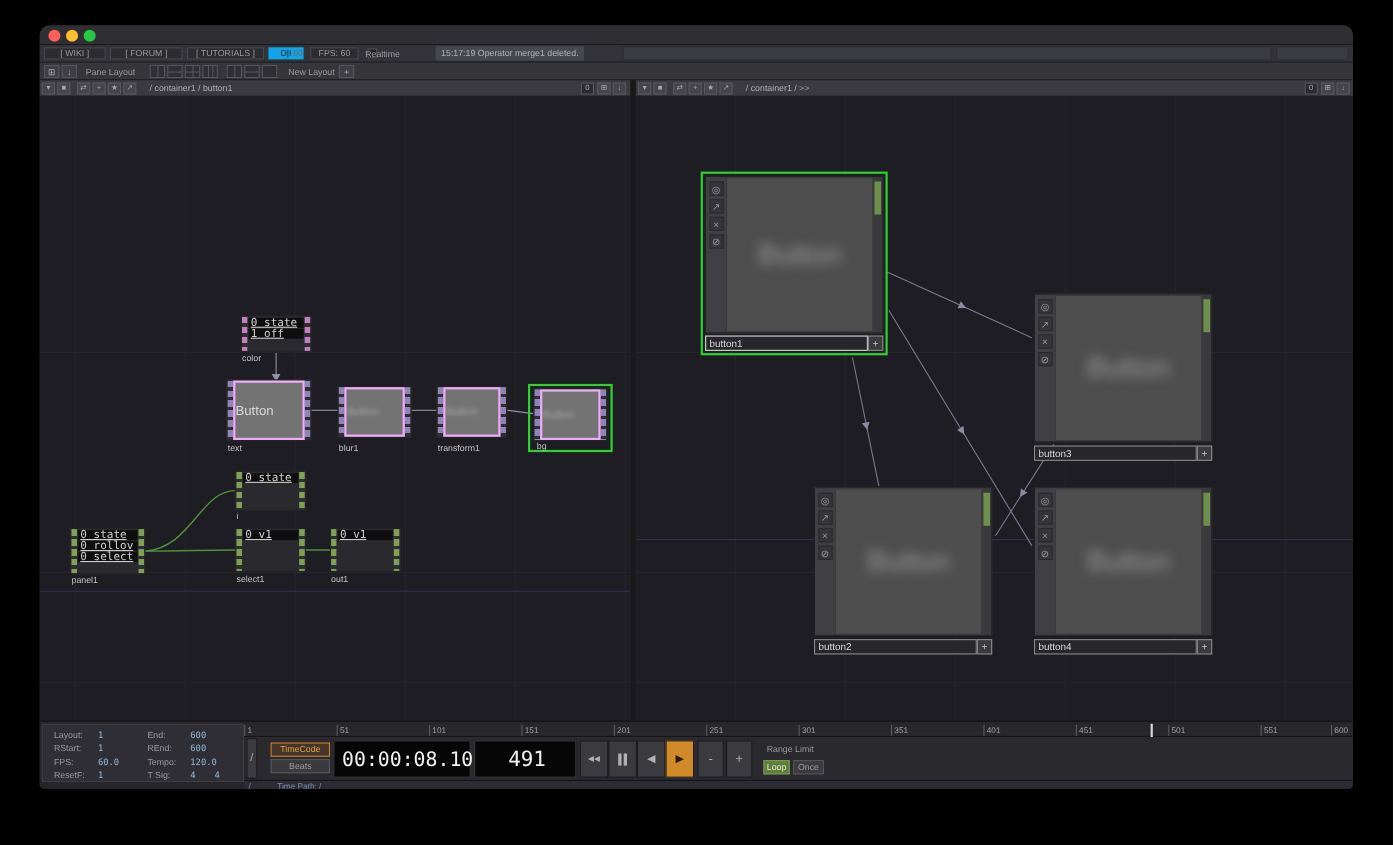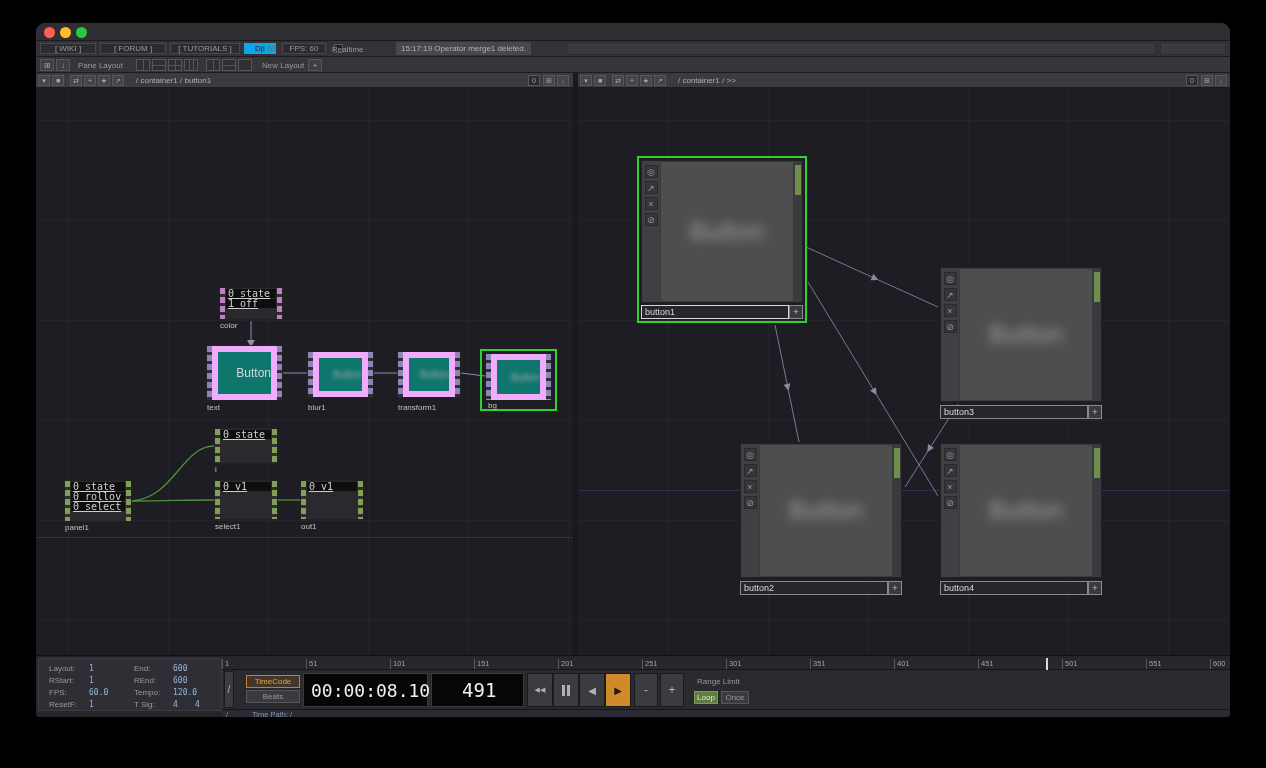--- a/index.html
+++ b/index.html
@@ -53,22 +53,22 @@
   .guide-h { height:1px; background:#34345c; opacity:.8; }
 
   svg.wires { position:absolute; left:0; top:0; pointer-events:none; }
 
   
   .nlabel { font-size:8px; color:#c2c2c2; }
 
   
   .topnode { display:flex; background:#3a3a3e; border:1px solid #222; }
   .tconn { width:5px; background:repeating-linear-gradient(to bottom,#8f84b8 0 6px,#2e2e33 6px 9px); }
-  .tviewer { flex:1; background:#0f766e; border:6px solid #f0abfc; position:relative;
-             display:flex; align-items:center; justify-content:flex-end; overflow:hidden; }
+  .tviewer { flex:1; background:#737373; border:2px solid #f0abfc; position:relative;
+             display:flex; align-items:center; justify-content:flex-start; overflow:hidden; }
   .btxt { color:#a8a8a8; font-size:10px; filter:blur(2px); white-space:nowrap; }
   .btxt.crisp { filter:blur(0.5px); font-size:12px; color:#d8d8d8; }
 
   
   .chopnode { display:flex; background:#3a3a3e; border:1px solid #222; }
   .cconn { width:5px; background:repeating-linear-gradient(to bottom,#7fa055 0 6px,#2e2e33 6px 9px); }
   .cconn.pink { background:repeating-linear-gradient(to bottom,#c27fc2 0 6px,#2e2e33 6px 9px); }
   .crows { flex:1; background:#2a2a2e; padding:1px; }
   .crow { background:#0e0e0e; color:#cfcfcf; font-family:"DejaVu Sans Mono",monospace;
           font-size:10px; line-height:9px; padding:0 2px; margin-bottom:1px; white-space:pre;text-decoration:underline; }

